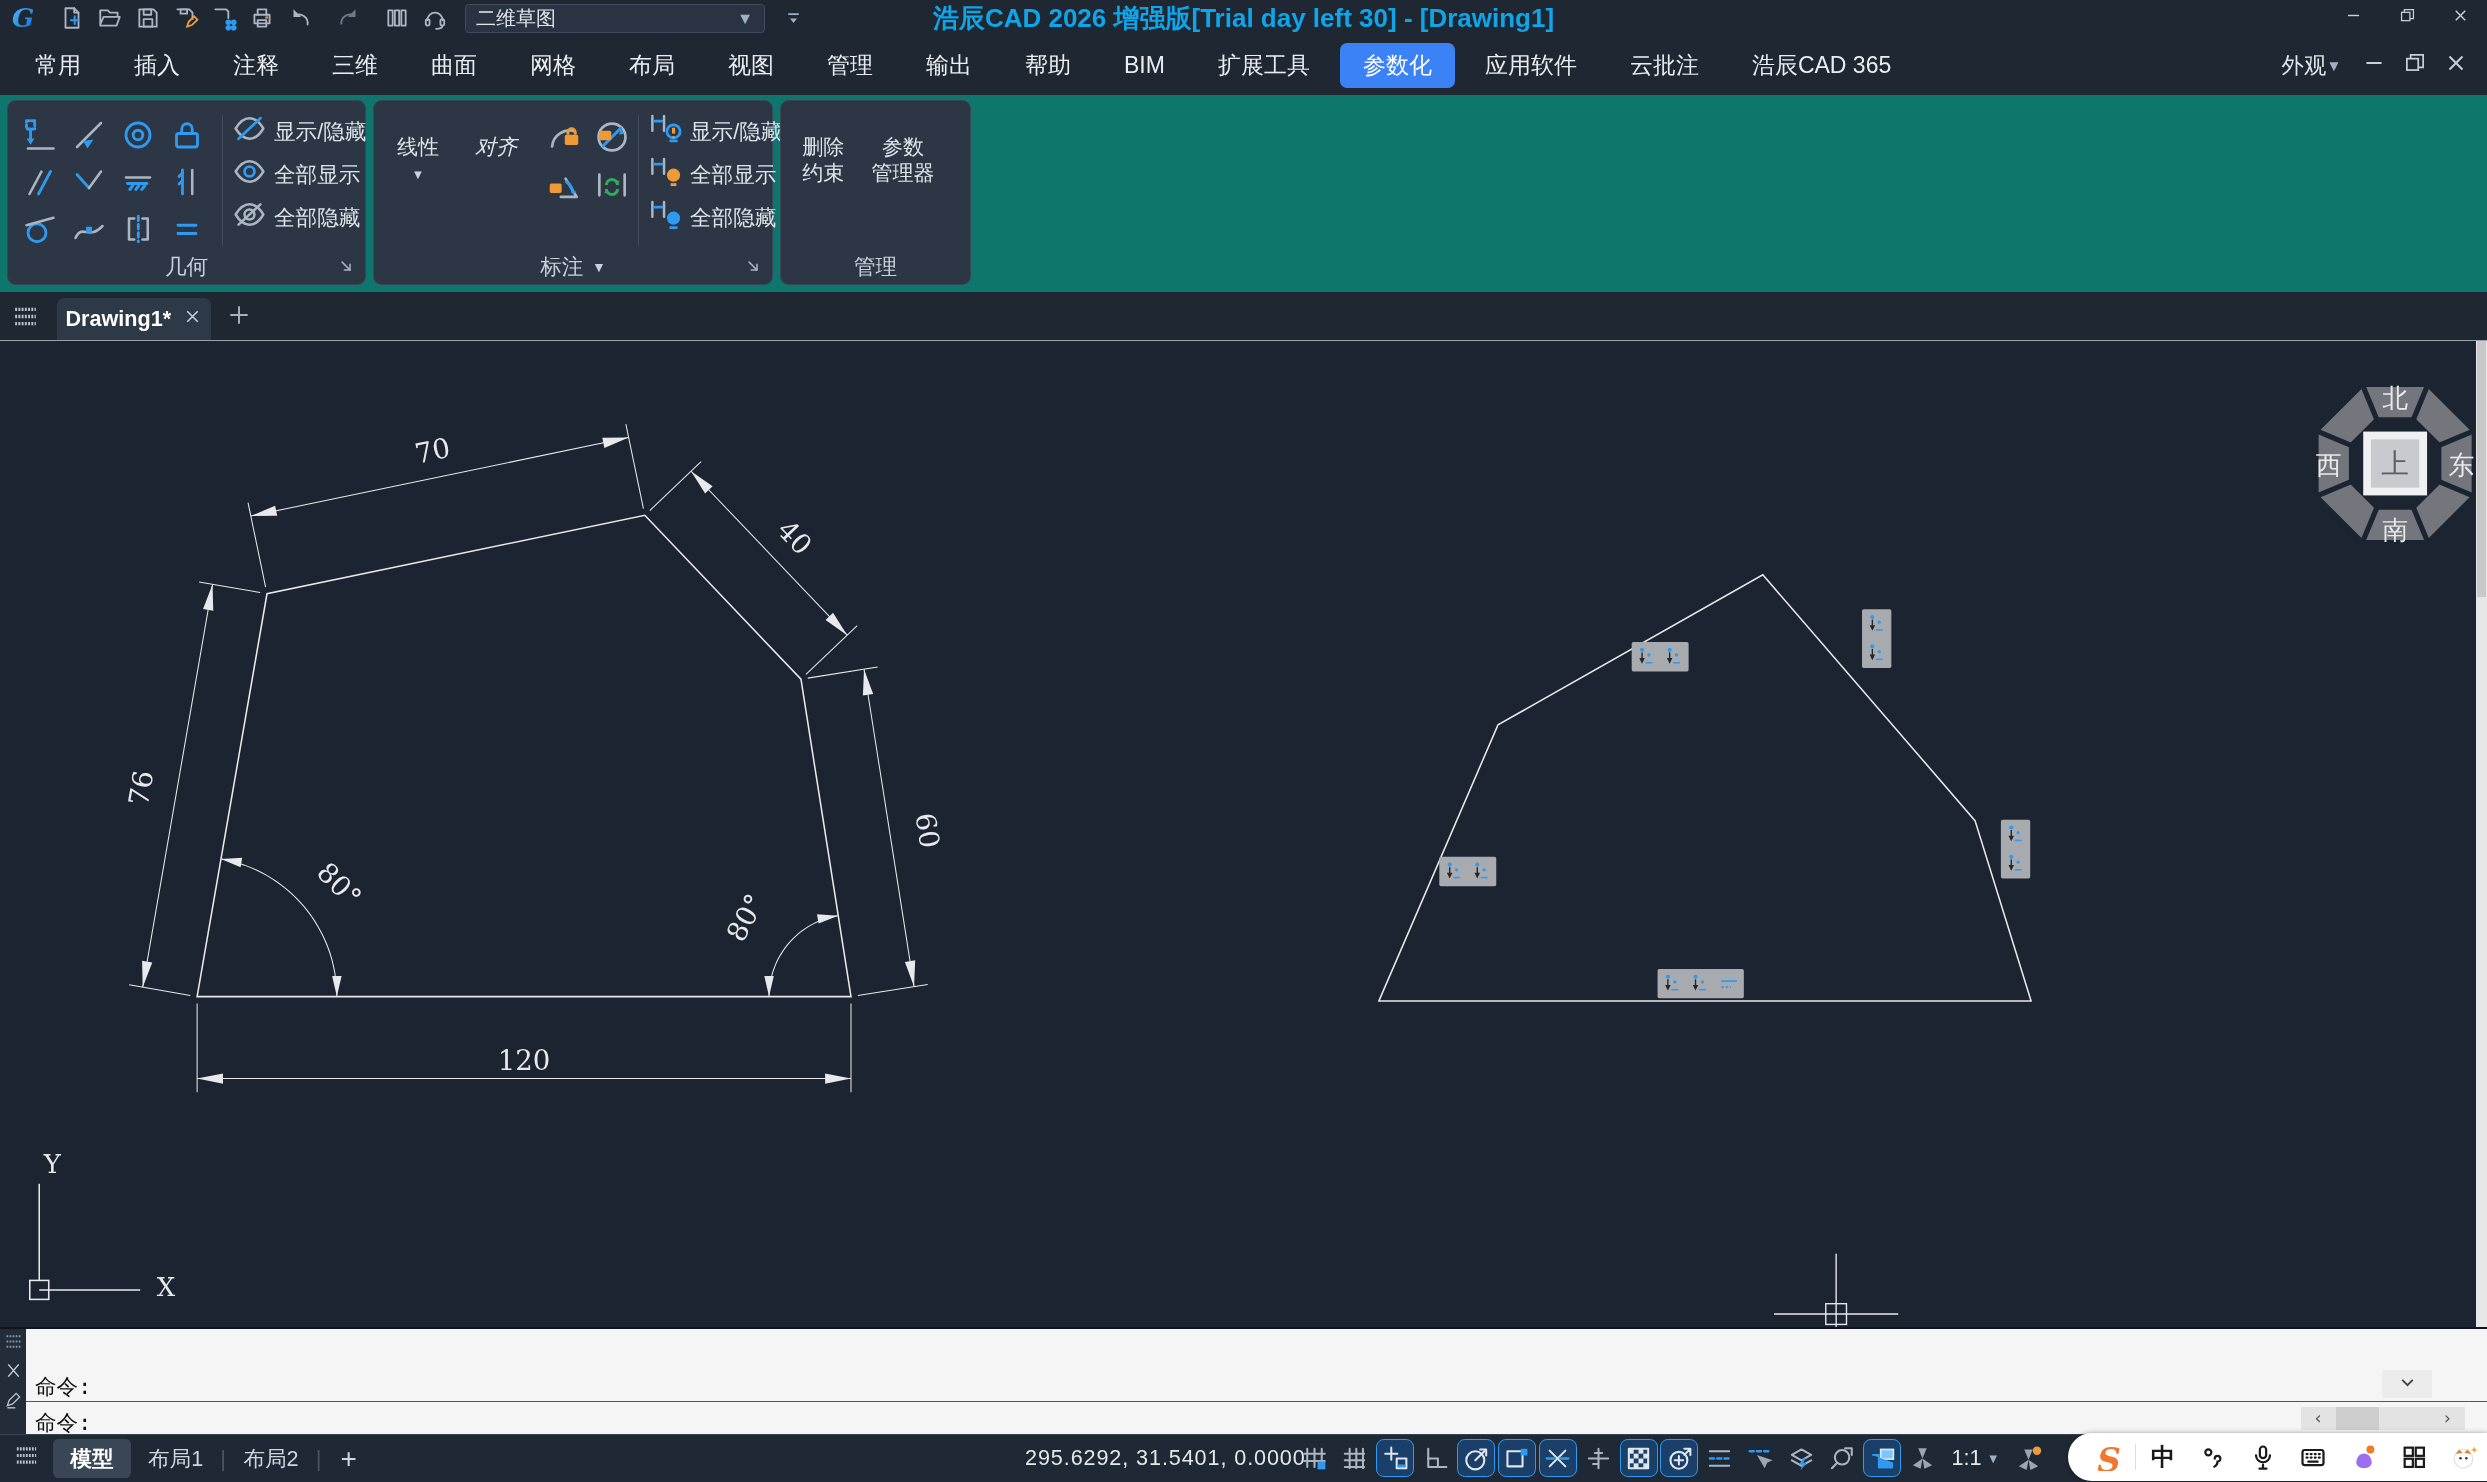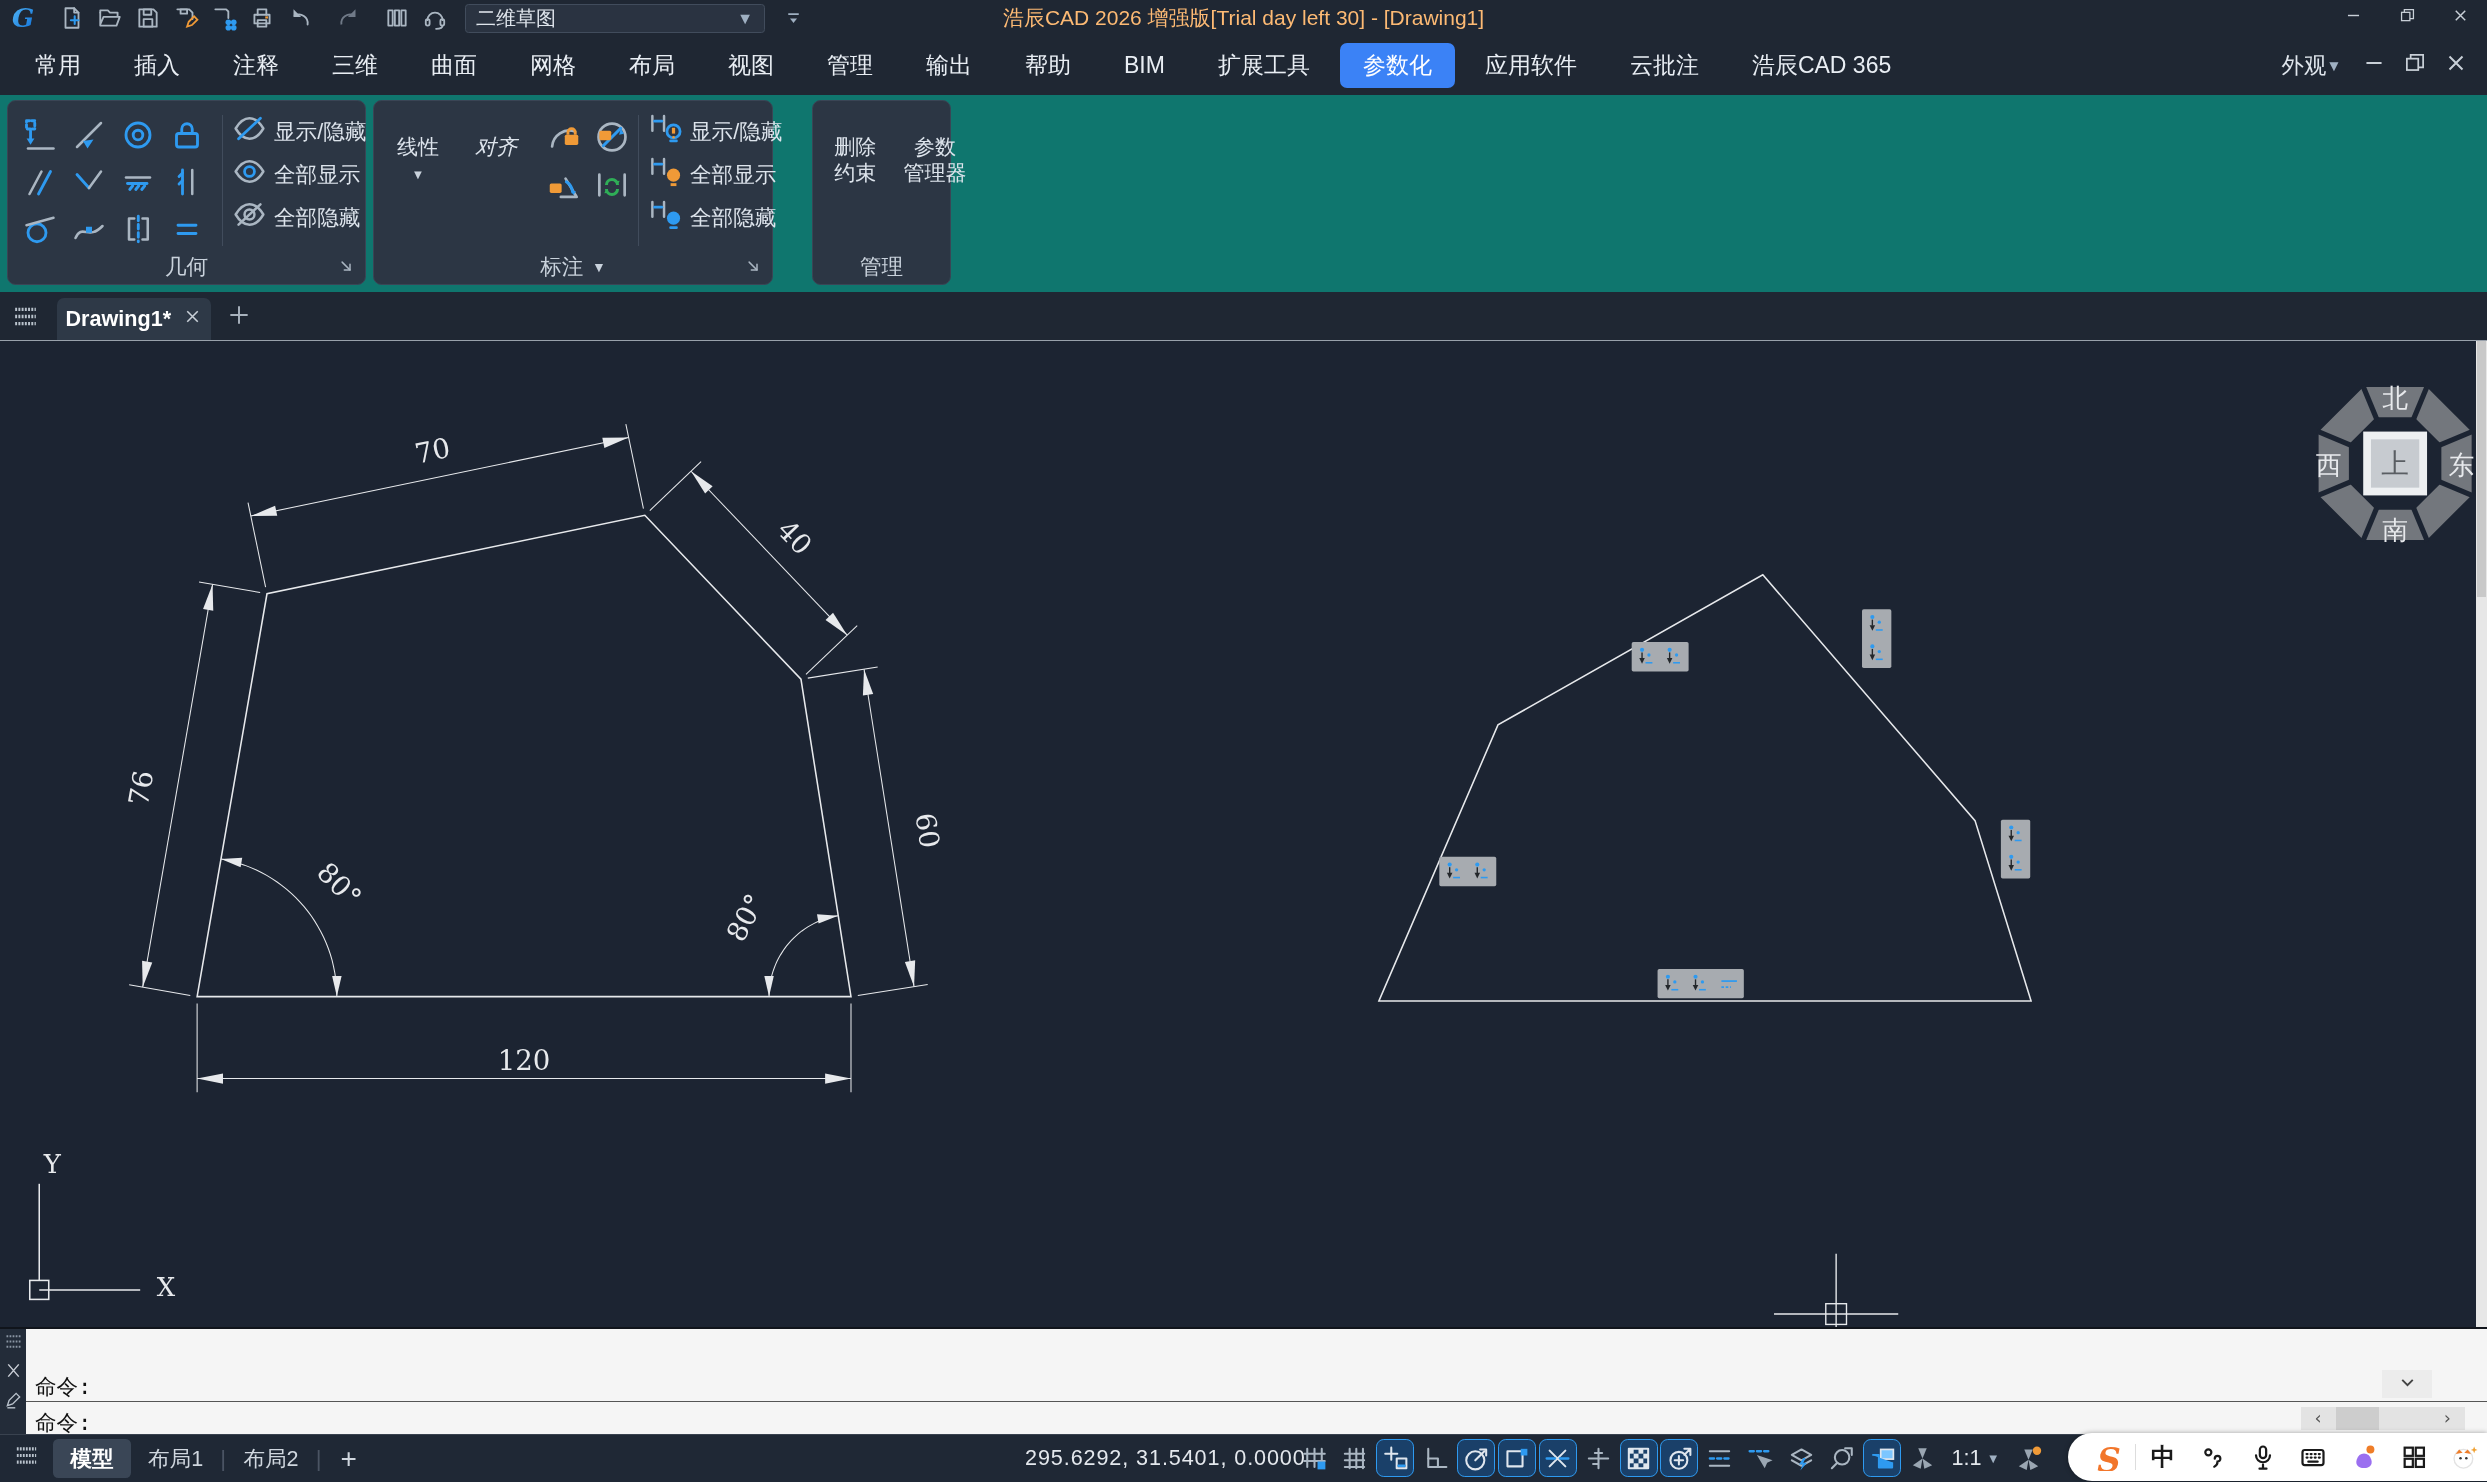--- a/index.html
+++ b/index.html
@@ -12,22 +12,22 @@
               display:flex; align-items:center; }
   .qat { display:flex; align-items:center; gap:7px; padding-left:8.6px; }
   .qicon { width:31px; height:31px; display:flex; align-items:center; justify-content:center; }
   .qicon svg { width:26px; height:26px; }
   .qcaret { color:#9fb0c2; font-size:14.7px; margin:0 1.7px; }
   .ws-combo { width:300px; height:29px; background:#2a3341; border:0.9px solid #414c5c; border-radius:3.5px;
               margin-left:14px; display:flex; align-items:center; padding:0 10.4px; color:#dfe5ec; font-size:20px; }
   .ws-combo .caret { margin-left:auto; color:#9fb0c2; font-size:16.4px; }
   .collapse-btn { margin-left:15.5px; color:#9fb0c2; width:26px; height:26px; display:flex; align-items:center; justify-content:center;}
   .collapse-btn svg{width:21px;height:21px;}
-  .win-title { position:absolute; left:50%; transform:translateX(-50%); color:#fdba74; font-weight:normal;
-               font-size:21px; white-space:nowrap; }
+  .win-title { position:absolute; left:50%; transform:translateX(-50%); color:#0ea5e9; font-weight:bold;
+               font-size:26px; white-space:nowrap; }
   .winctl-sm { position:absolute; right:8.6px; top:1.7px; display:flex; gap:17.3px; }
   .winctl-sm .wbtn { width:36px; height:31px; display:flex; align-items:center; justify-content:center; }
   .winctl-sm svg { width:19px; height:19px; }
 
   
   .tabrow { position:absolute; top:36px; left:0; right:0; height:59px; background:#1f2733;
             display:flex; align-items:center; }
   .rtabs { display:flex; align-items:center; padding-left:12px; gap:7px; }
   .rtab { padding:7px 23px; font-size:23px; color:#e9eef4; border-radius:7px; white-space:nowrap; }
   .rtab.active { background:#3b82f6; color:#fff; }
@@ -35,21 +35,21 @@
                 color:#dfe5ec; font-size:22.4px; }
   .appearance .caret { color:#9fb0c2; font-size:15.5px; margin-right:12px;}
   .appearance .wbtn { width:41px; height:38px; display:flex; align-items:center; justify-content:center; }
   .appearance svg { width:26px; height:26px; }
 
   
   .ribbon { position:absolute; top:95px; left:0; right:0; height:197px; background:#0f766e; }
   .panel { position:absolute; top:5.2px; bottom:7px; background:#2c3644; border:0.9px solid #3a4555; border-radius:8.6px; }
   .panel.geometry { left:7px;  width:359px; }
   .panel.dimension{ left:373px; width:400px; }
-  .panel.manage  { left:812px; width:139px; }
+  .panel.manage  { left:780px; width:191px; }
   .p-footer { position:absolute; left:0; right:0; bottom:1.7px; height:31px; display:flex; align-items:center;
               justify-content:center; color:#c9d2dc; font-size:21.6px; gap:8.6px;}
   .p-footer .tcaret{ color:#c9d2dc; font-size:14px; }
   .launcher { position:absolute; right:7px; bottom:5.2px; width:22.4px; height:22.4px; }
   .launcher svg{ width:21px; height:21px; }
 
   .geo-grid { position:absolute; left:7px; top:10.4px; display:grid; grid-template-columns:repeat(4,49px);
               grid-auto-rows:47px; }
   .geo-grid .cell { display:flex; align-items:center; justify-content:center; }
   .geo-grid svg { width:36px; height:36px; }

